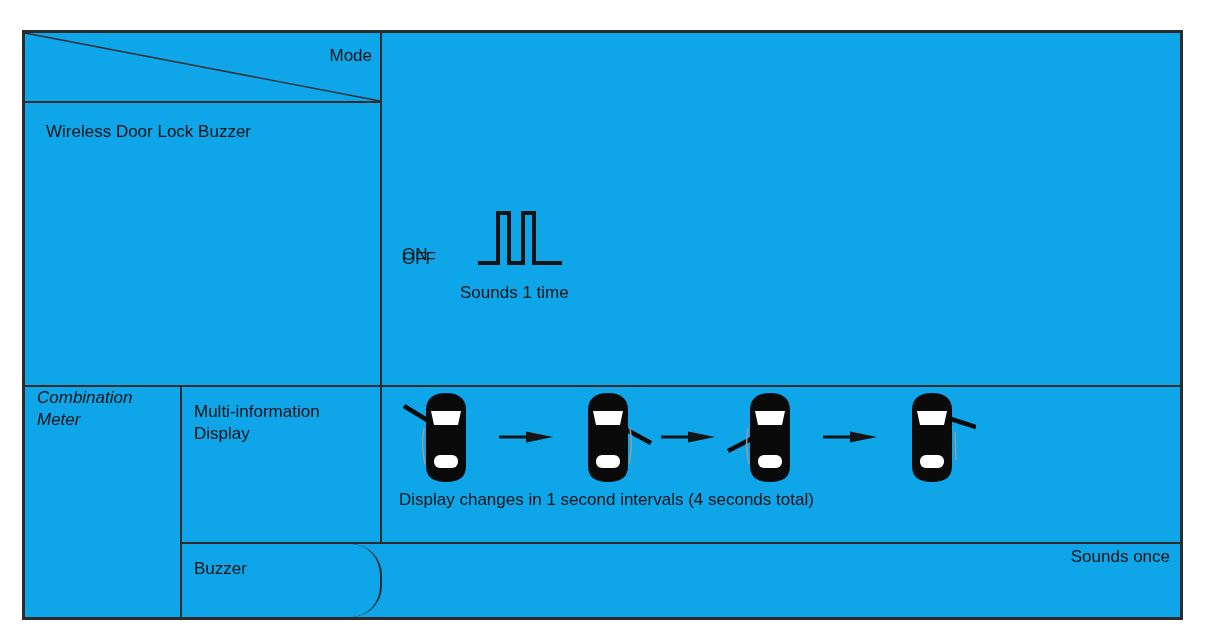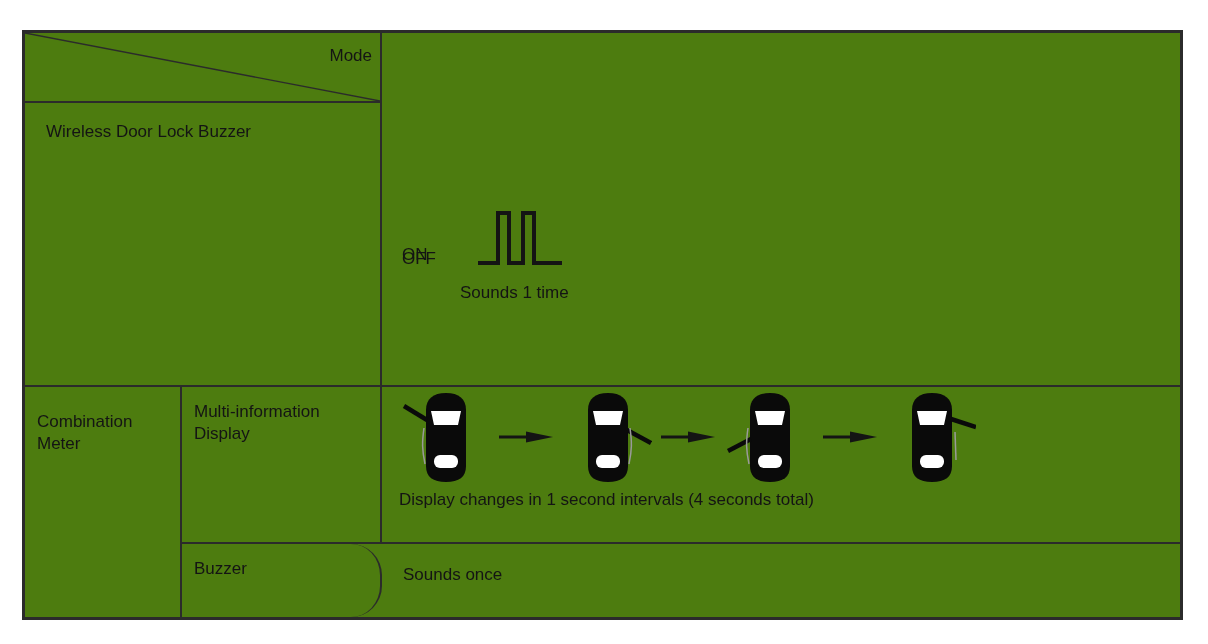--- a/index.html
+++ b/index.html
@@ -7,21 +7,21 @@
   body { font-family: "Liberation Sans", sans-serif; color: #141414; }
 
   .doc-table {
     position: absolute;
     left: 22px; top: 30px;
     width: 1161px; height: 590px;
     border: 3px solid #2b2b2b;
     display: grid;
     grid-template-columns: 157px 200px 1fr;
     grid-template-rows: 70px 284px 157px 1fr;
-    background: #4d7c0f;
+    background: #0ea5e9;
   }
   .cell { position: relative; font-size: 17px; line-height: 22px; }
   .br { border-right: 2px solid #2b2b2b; }
   .bb { border-bottom: 2px solid #2b2b2b; }
 
   
   .corner-cell { grid-column: 1 / 3; grid-row: 1; }
   .corner-cell svg.diag { position: absolute; left: 0; top: 0; width: 100%; height: 100%; }
   .corner-label { position: absolute; right: 8px; top: 12px; }
 
@@ -30,30 +30,30 @@
   
   .wireless-label-cell { grid-column: 1 / 3; grid-row: 2; padding: 18px 8px 0 21px; }
   .waveform-cell { grid-column: 3; grid-row: 2; }
   .waveform-diagram { position: absolute; left: 0; top: 98px; width: 100%; height: 130px; }
   .wf-on  { position: absolute; left: 20px; top: 0; margin-top: 43px; }
   .wf-off { position: absolute; left: 20px; top: 47px; }
   .wf-svg { position: absolute; left: 94px; top: 8px; }
   .wf-caption { position: absolute; left: 78px; top: 81px; }
 
   
-  .combo-cell { grid-column: 1; grid-row: 3 / 5; padding: 24px 12px 0 12px; }
+  .combo-cell { grid-column: 1; grid-row: 3 / 5; padding: 0 12px 0 12px; font-style: italic; }
   .multiinfo-cell { grid-column: 2; grid-row: 3; padding: 14px 28px 0 12px; }
   .cars-cell { grid-column: 3; grid-row: 3; }
   .cars-row { position: absolute; left: 20px; top: 3px; height: 94px; display: flex; align-items: center; }
   .cars-row .car-svg { display: block; }
   .cars-row .arrow-svg { display: block; margin: 0 9px; }
   .cars-caption { position: absolute; left: 17px; top: 102px; }
 
   .buzzer-label-cell { grid-column: 2; grid-row: 4; padding: 14px 10px 0 12px; border-radius: 31px; }
-  .buzzer-value-cell { grid-column: 3; grid-row: 4; padding: 20px 10px 0 21px; }
+  .buzzer-value-cell { grid-column: 3; grid-row: 4; padding: 2px 10px 0 21px; text-align: right; }
 
   .stroke-ink { stroke: #141414; }
   .fill-ink { fill: #0a0a0a; }
 </style>
 </head>
 <body>
 
 <div class="doc-table">
 
   <div class="cell br bb corner-cell">

